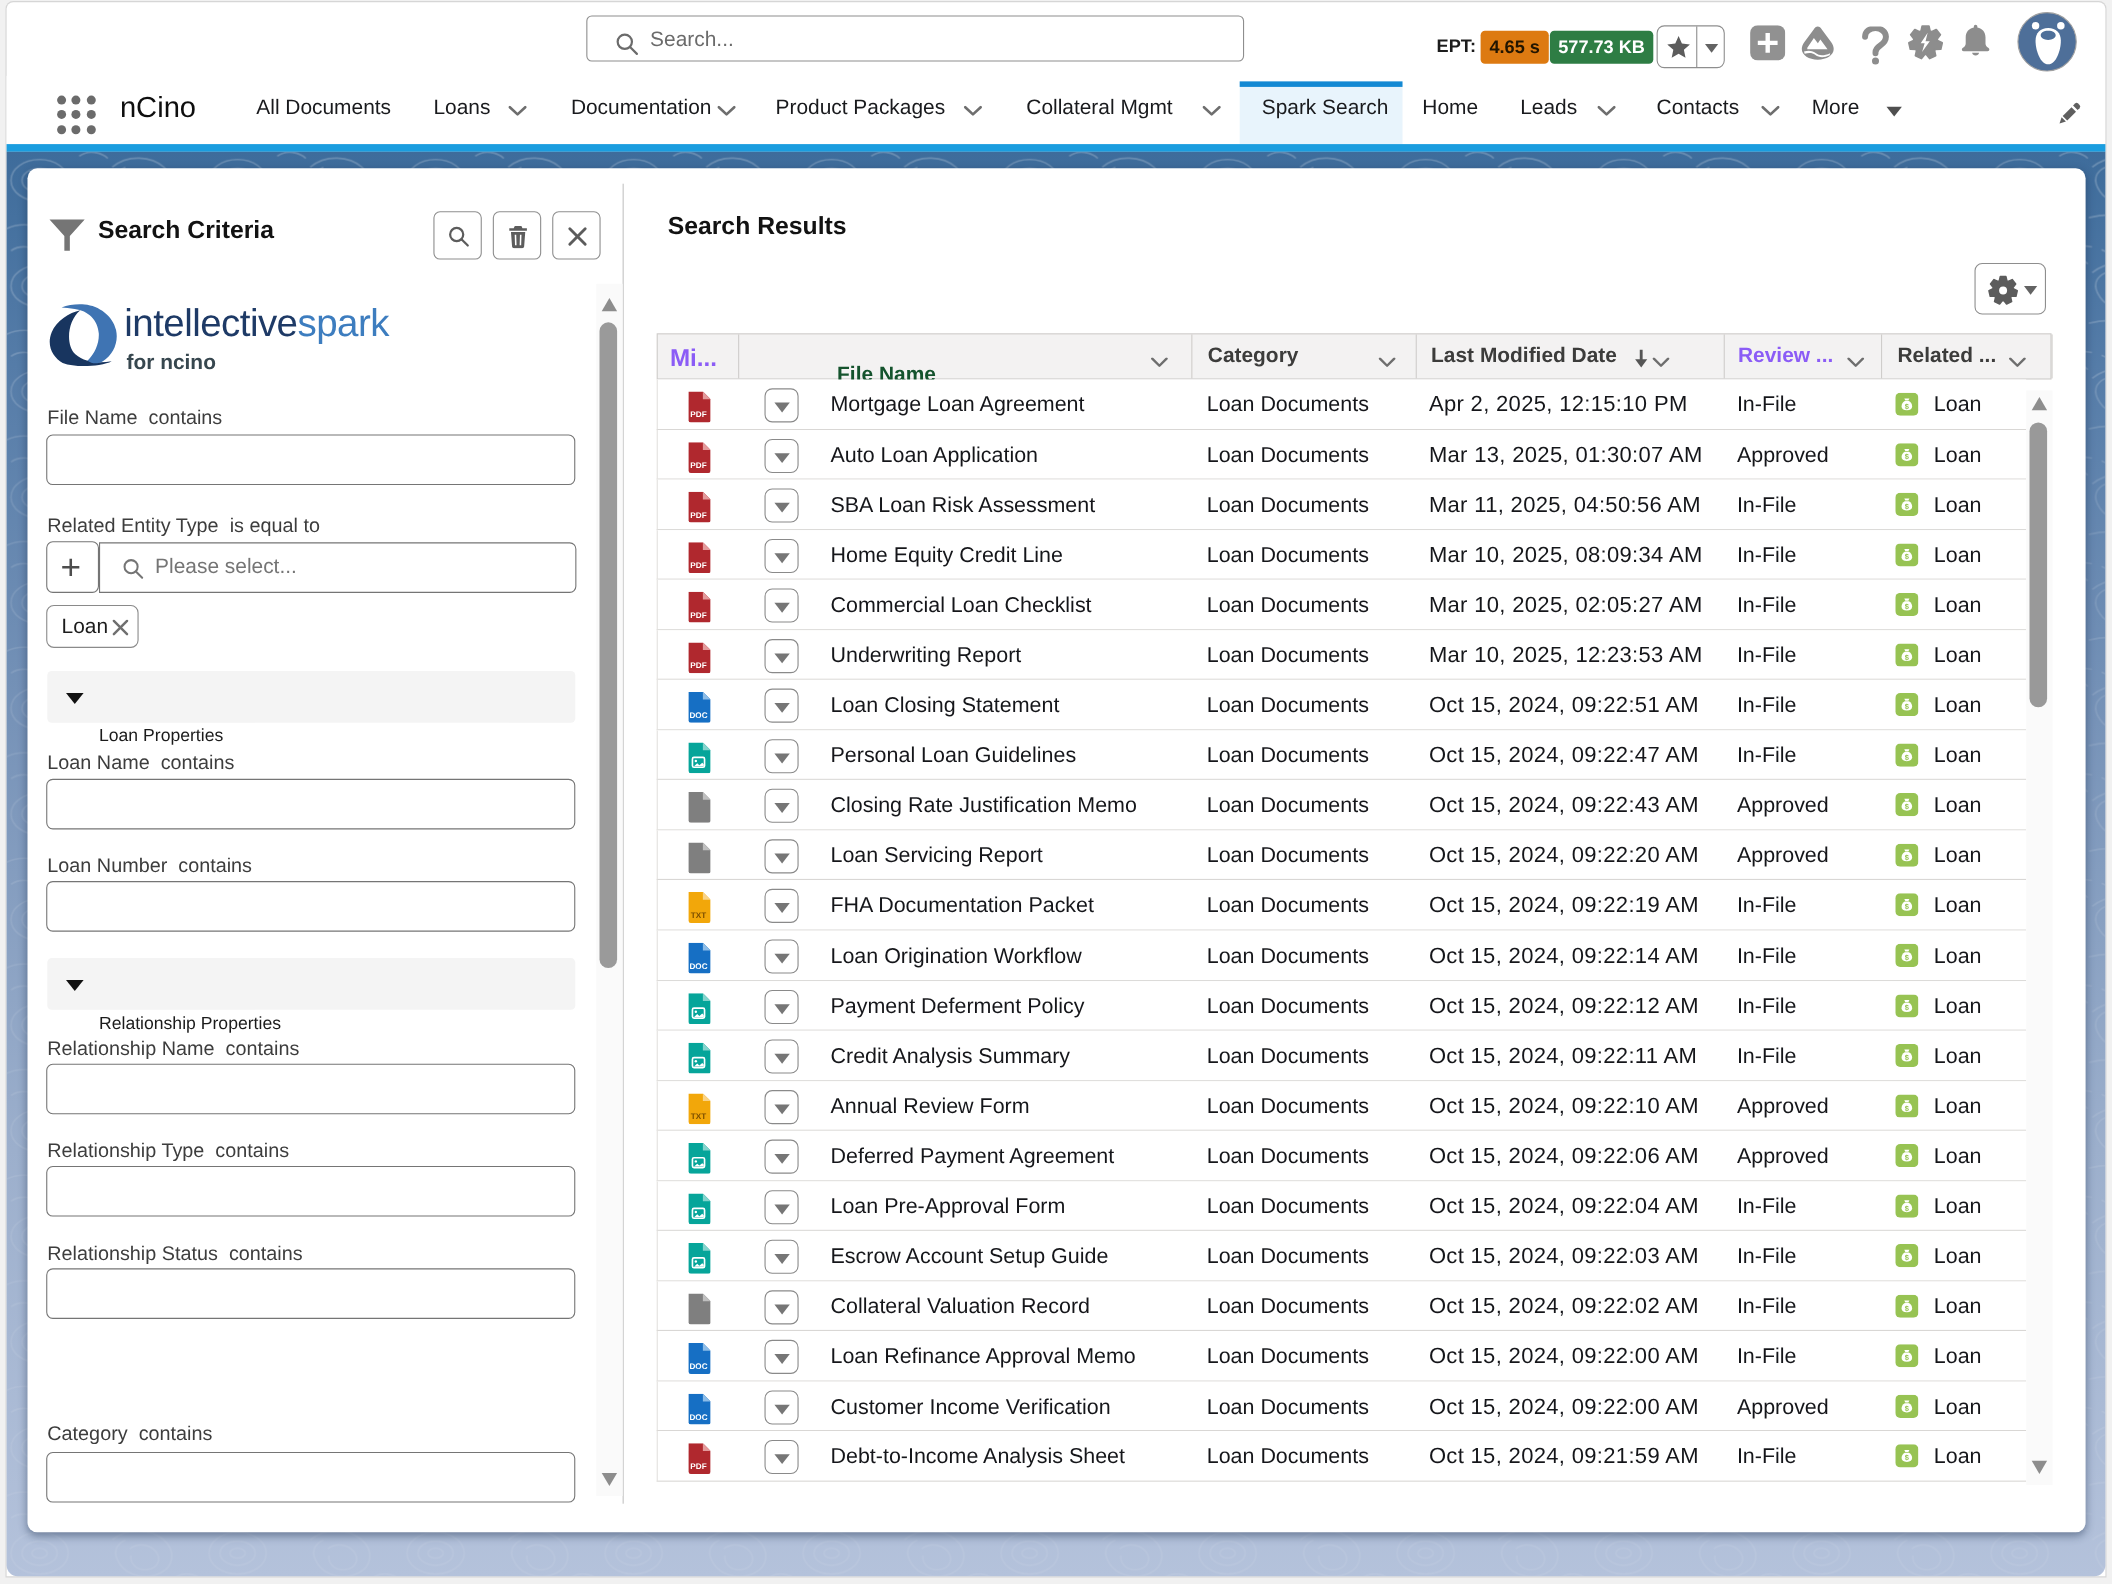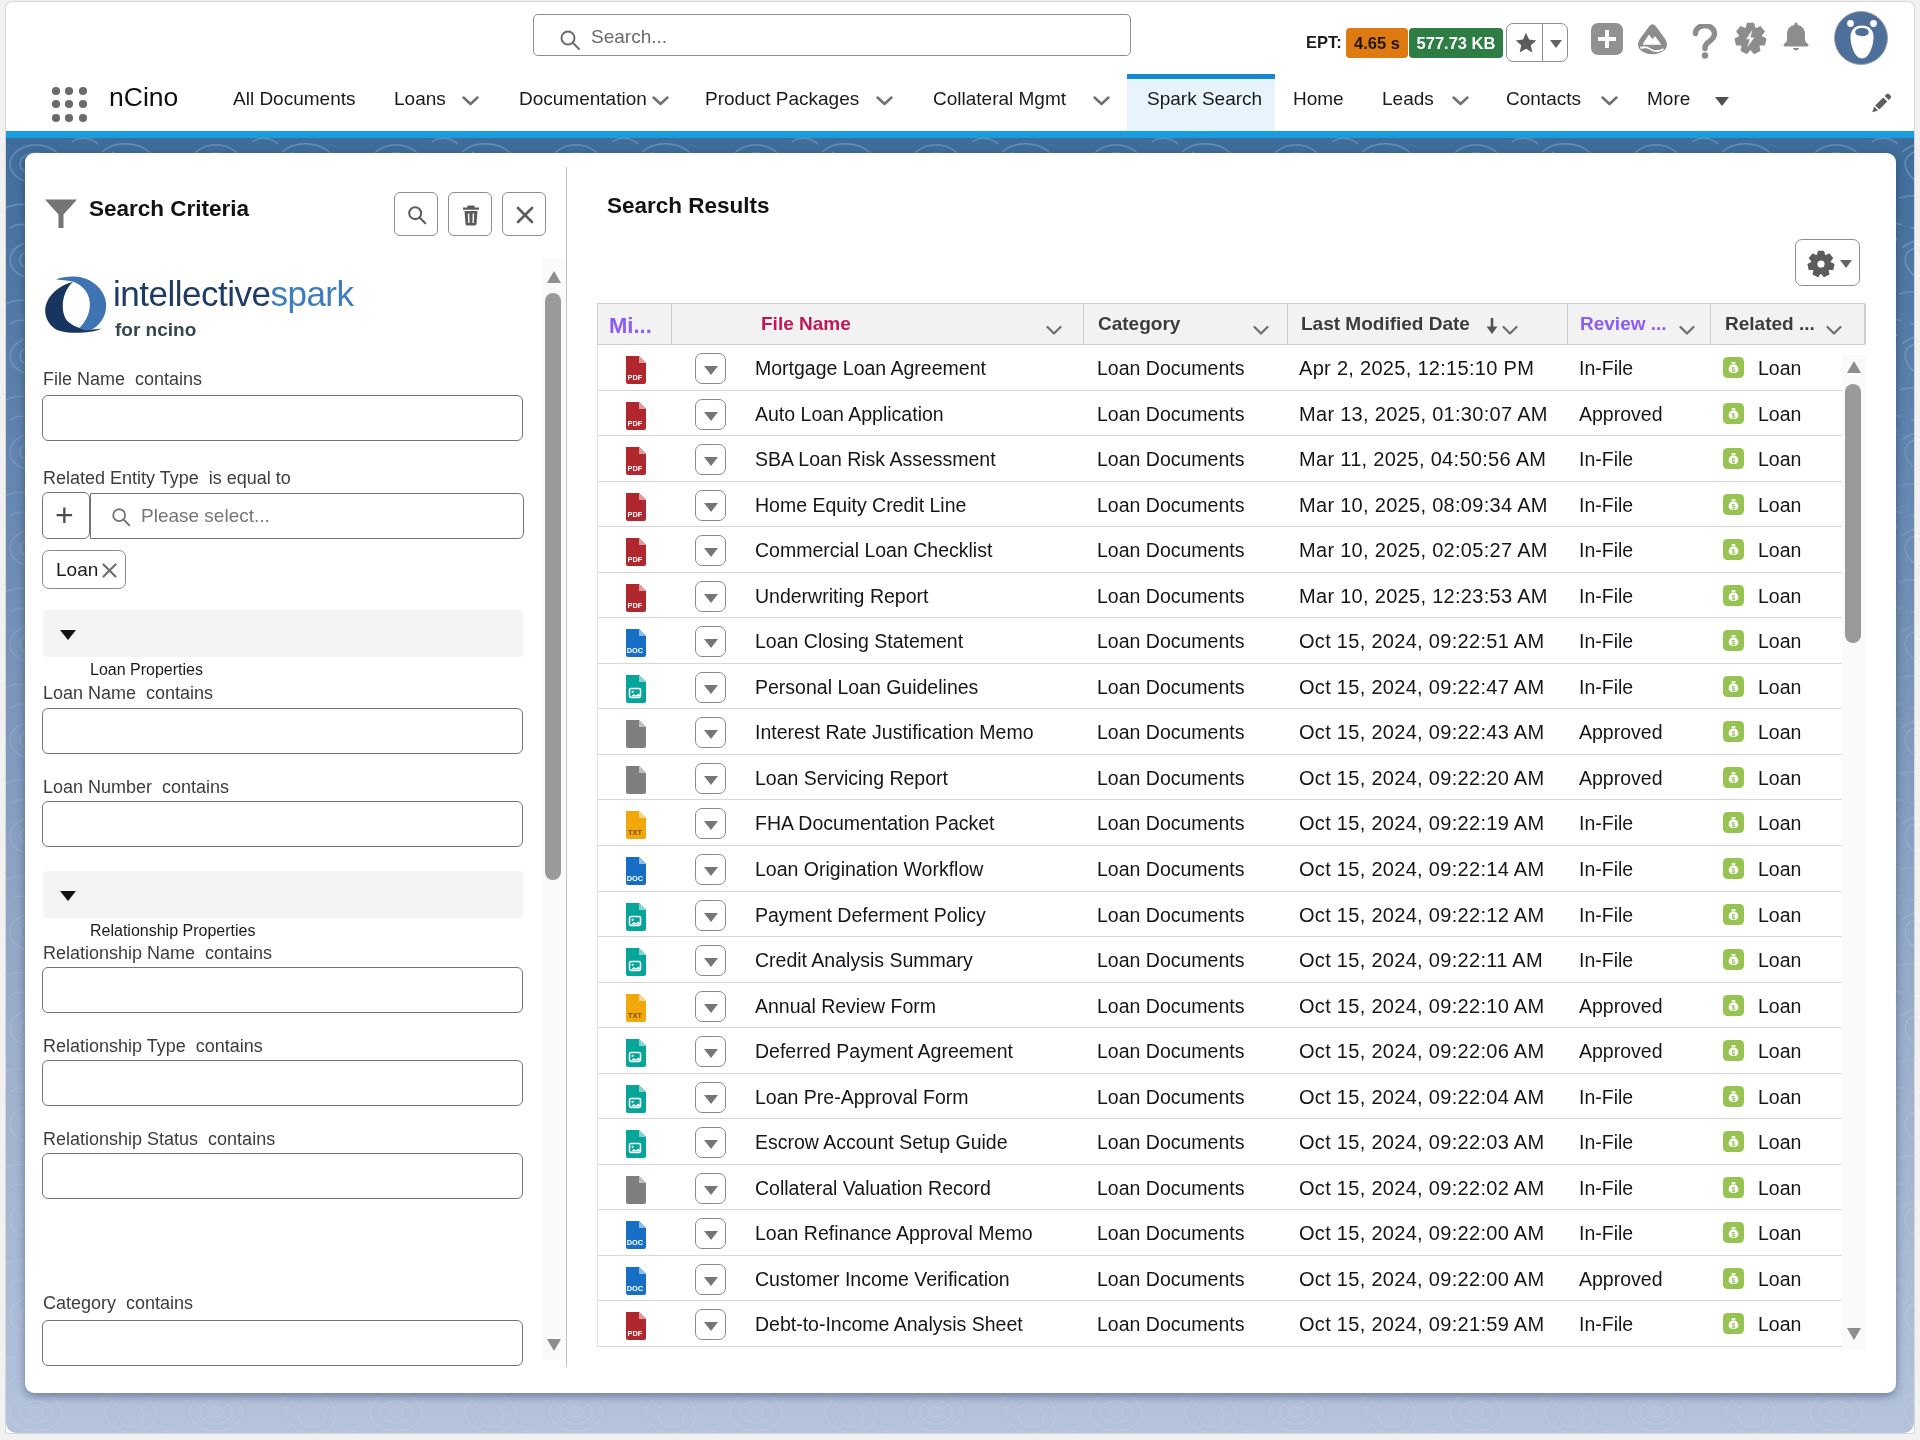--- a/index.html
+++ b/index.html
@@ -327,21 +327,21 @@
         <span class="dtri"></span>
       </div>
     <div id="thead">
         <div class="hcell" style="left:0px;width:74px"></div>
         <div class="hcell" style="left:74px;width:412px"></div>
         <div class="hcell" style="left:486px;width:204px"></div>
         <div class="hcell" style="left:690px;width:280px"></div>
         <div class="hcell" style="left:970px;width:143px"></div>
         <div class="hcell" style="left:1113px;width:155px"></div>
         <span class="t" style="position:absolute;left:11px;top:9px;font-size:22px;font-weight:bold;color:#8b5cf6;white-space:nowrap;">Mi...</span>
-        <span class="t" style="position:absolute;left:163px;top:9px;font-size:19px;font-weight:bold;color:#be185d;white-space:nowrap;text-align:center;">File Name</span>
+        <span class="t" style="position:absolute;left:163px;top:26px;font-size:19px;font-weight:bold;color:#14532d;white-space:nowrap;text-align:center;">File Name</span>
         <span class="hchev" style="left:448px"><svg width="16" height="9" viewBox="0 0 16 9">
             <polyline points="1.5,1 8,7.5 14.5,1" fill="none" stroke="#6e6e6e" stroke-width="2.2" stroke-linecap="round" stroke-linejoin="round"></polyline>
           </svg></span>
         <span class="t" style="position:absolute;left:500px;top:9px;font-size:19px;font-weight:bold;color:#3c3c3b;white-space:nowrap;">Category</span>
         <span class="hchev" style="left:655px"><svg width="16" height="9" viewBox="0 0 16 9">
             <polyline points="1.5,1 8,7.5 14.5,1" fill="none" stroke="#6e6e6e" stroke-width="2.2" stroke-linecap="round" stroke-linejoin="round"></polyline>
           </svg></span>
         <span class="t" style="position:absolute;left:703px;top:9px;font-size:19px;font-weight:bold;color:#3c3c3b;white-space:nowrap;">Last Modified Date</span>
         <span class="hchev" style="left:904px"><svg width="16" height="9" viewBox="0 0 16 9">
             <polyline points="1.5,1 8,7.5 14.5,1" fill="none" stroke="#6e6e6e" stroke-width="2.2" stroke-linecap="round" stroke-linejoin="round"></polyline>
@@ -531,21 +531,21 @@
           <span class="floan">Loan</span>
         </div>
 <div class="trow">
           <span class="dicon"><svg width="22" height="28" viewBox="0 0 22 28">
               <path d="M2 0 H15 L22 7 V26 a2 2 0 0 1 -2 2 H4 a2 2 0 0 1 -2 -2 Z" fill="#7f7f7f"></path>
               <path d="M15 0 L22 7 L15 7 Z" fill="#bfbfbf"></path>
             </svg></span>
           <span class="rbtn">
             <i class="tri"></i>
           </span>
-          <span class="fname">Interest Rate Justification Memo</span>
+          <span class="fname">Closing Rate Justification Memo</span>
           <span class="fcat">Loan Documents</span>
           <span class="fdate">Oct 15, 2024, 09:22:43 AM</span>
           <span class="frev">Approved</span>
           <span class="licon"><svg width="21" height="21" viewBox="0 0 21 21">
               <rect width="21" height="21" rx="4.5" fill="#97c353"></rect>
               <path d="M8.2 5.2 h4.6 l-0.9 1.9 h-2.8 Z" fill="#fff"></path>
               <path d="M8.6 7.6 h3.8 c1.9 1.1 2.9 2.9 2.9 4.9 c0 2.2 -1.6 3.5 -4.8 3.5 s-4.8 -1.3 -4.8 -3.5 c0 -2 1 -3.8 2.9 -4.9 Z" fill="#fff"></path>
               <text x="10.5" y="14.6" font-size="6.8" font-weight="bold" font-family="Liberation Sans, sans-serif" fill="#97c353" text-anchor="middle">$</text>
             </svg></span>
           <span class="floan">Loan</span>

